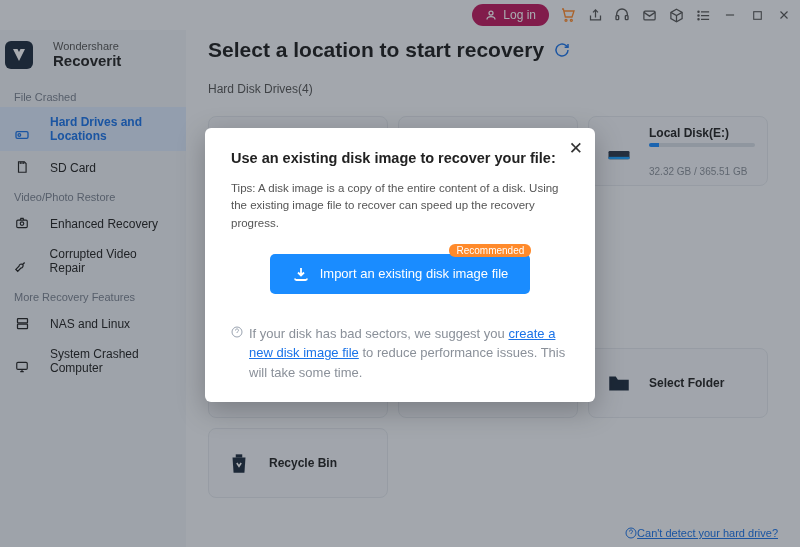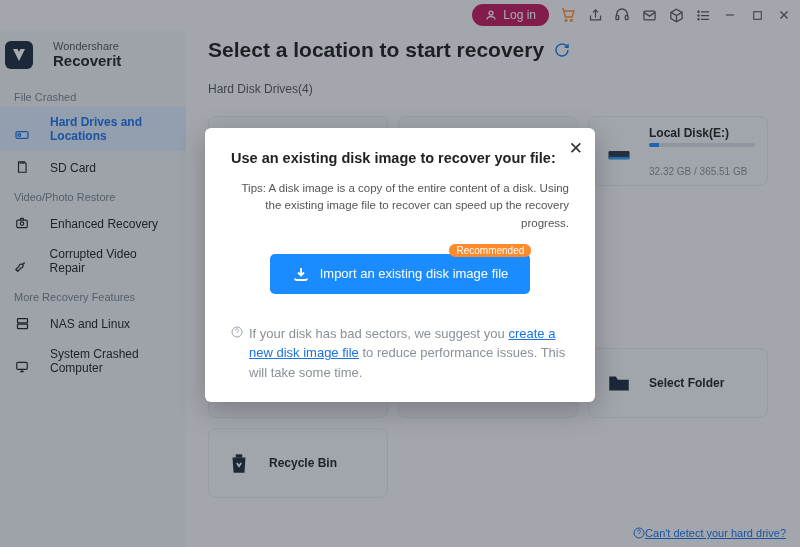--- a/index.html
+++ b/index.html
@@ -22,26 +22,26 @@
 .refresh-icon{width:16px;height:16px;color:#1a73e8}
 .section-heading{font-size:12px;color:#555;margin-bottom:20px}
 .cards{display:flex;gap:10px;flex-wrap:wrap;margin-bottom:18px}
 .card{width:180px;height:70px;background:#f2f4f8;border:1px solid #e3e6ec;border-radius:8px;display:flex;align-items:center;gap:12px;padding:0 12px;cursor:pointer}
 .card-icon{width:36px;height:36px;display:flex;align-items:center;justify-content:center;color:#333}
 .card-body{flex:1;overflow:hidden}
 .card-title{font-size:12px;color:#222;font-weight:700}
 .card-sub{font-size:10px;color:#8a9099;margin-top:19px}
 .progress{height:4px;background:#d5dbe4;border-radius:2px;margin-top:3px;overflow:hidden}
 .progress-fill{height:100%;background:#1a8cff}
-.help-link{position:absolute;bottom:8px;right:14px;font-size:11px;color:#1a73e8;text-decoration:underline;display:flex;align-items:center;cursor:pointer}
+.help-link{position:absolute;bottom:8px;right:22px;font-size:11px;color:#1a73e8;text-decoration:underline;display:flex;align-items:center;cursor:pointer}
 .overlay{position:absolute;inset:0;background:rgba(30,36,48,.38);display:flex;align-items:flex-start;justify-content:center;padding-top:128px}
 .modal{width:390px;background:#fff;border-radius:6px;padding:22px 26px 20px;position:relative;box-shadow:0 8px 28px rgba(0,0,0,.25)}
 .modal-close{position:absolute;top:10px;right:12px;font-size:17px;color:#333;cursor:pointer;background:none;border:none}
 .modal-title{font-size:14.5px;font-weight:700;text-align:left;margin-bottom:14px;color:#222}
-.modal-tips{font-size:11.5px;color:#555;text-align:right;line-height:1.5;margin-bottom:22px}
+.modal-tips{font-size:11.5px;color:#555;text-align:left;line-height:1.5;margin-bottom:22px}
 .import-wrap{display:flex;justify-content:center;margin-bottom:30px;position:relative}
 .import-btn{background:#1a8cff;color:#fff;border:none;border-radius:5px;padding:11px 22px;font-size:13px;display:flex;align-items:center;gap:10px;cursor:pointer;position:relative}
 .badge{position:absolute;top:-10px;right:-1px;background:#ff8a2b;color:#fff;font-size:10px;padding:1px 7px;border-radius:6px}
 .modal-footer{font-size:13px;color:#8a9099;line-height:1.5;display:flex;gap:6px}
 .modal-footer a{color:#1a73e8;text-decoration:underline;cursor:pointer}
 .q-icon{width:12px;height:12px;flex-shrink:0;margin-top:2px}
 svg{display:block}
 </style>
 </head>
 <body>

